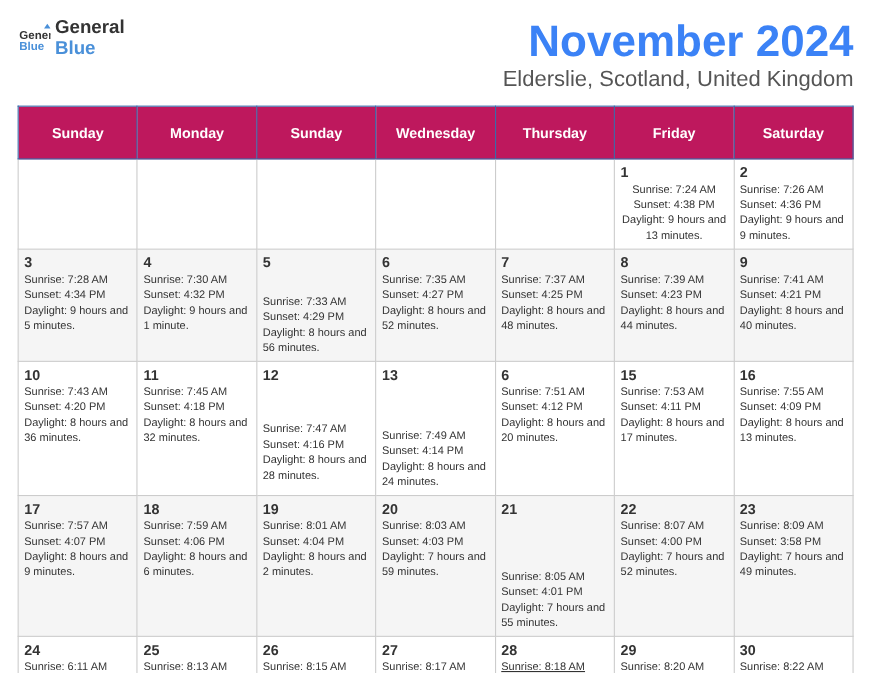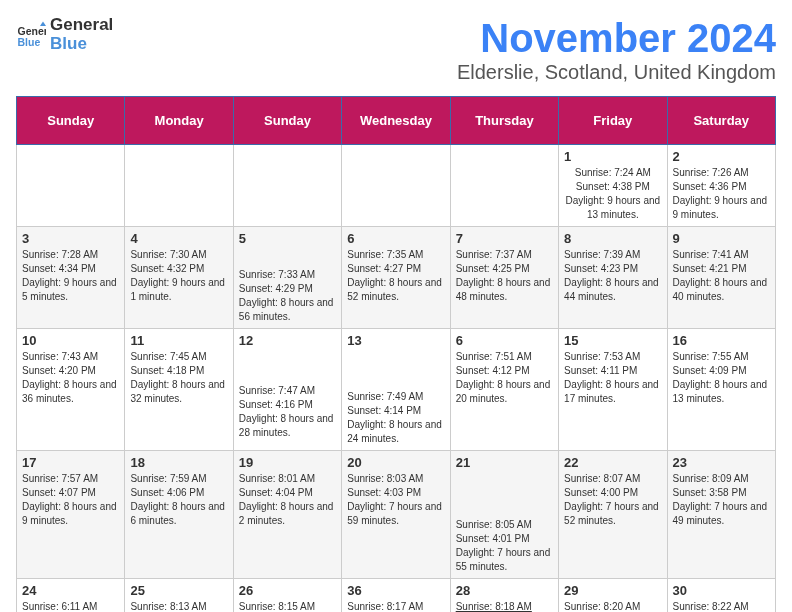--- a/index.html
+++ b/index.html
@@ -276,21 +276,21 @@
 Sunset: 3:56 PM
 Daylight: 7 hours and 42 minutes.</div>
         </td>
         <td>
           <span class="day-number">26</span>
           <div class="day-info" style="white-space: pre-line;">Sunrise: 8:15 AM
 Sunset: 3:55 PM
 Daylight: 7 hours and 39 minutes.</div>
         </td>
         <td>
-          <span class="day-number">36</span>
+          <span class="day-number">27</span>
           <div class="day-info" style="white-space: pre-line;">Sunrise: 8:17 AM
 Sunset: 3:54 PM
 Daylight: 7 hours and 36 minutes.</div>
         </td>
         <td>
           <span class="day-number">28</span>
           <div class="day-info" style="white-space: pre-line; text-decoration: underline;">Sunrise: 8:18 AM
 Sunset: 3:52 PM
 Daylight: 7 hours and 34 minutes.</div>
         </td>

